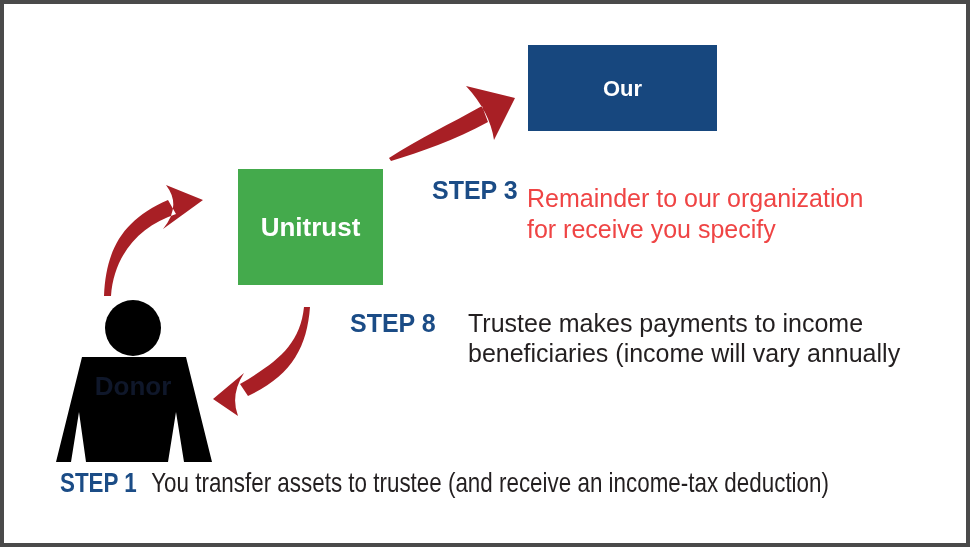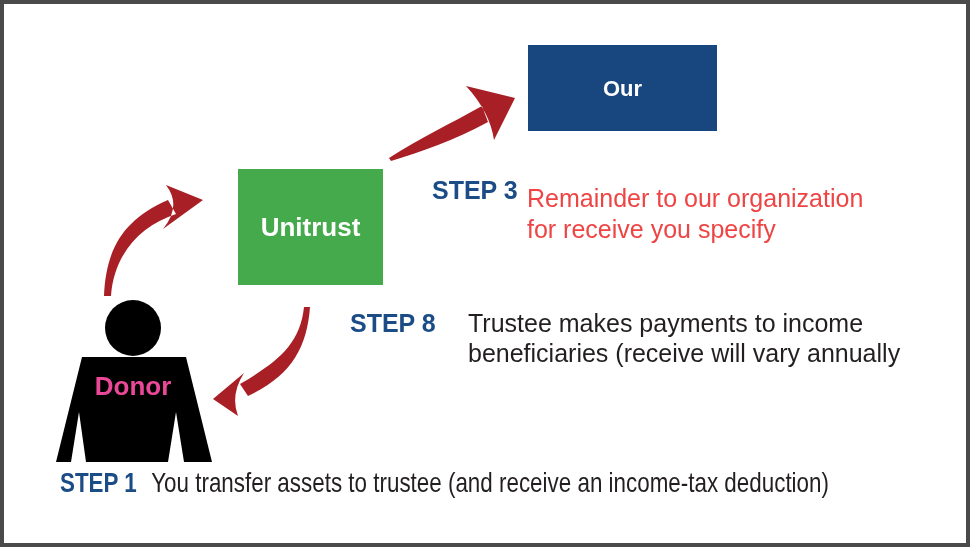--- a/index.html
+++ b/index.html
@@ -50,40 +50,40 @@
     <path d="M389,158 C420,138 450,124 482,106 L488,122 C455,140 420,152 391,161 Z
              M515,98 L466,86 Q490,112 494,140 Z" fill="#a81f25"></path>
     <path d="M310,307 C307,348 291,376 248,396 L240,384 C277,362 300,345 304,307 Z
              M213,399 L244,373 Q230,395 238,416 Z" fill="#a81f25"></path>
     <g>
       <circle cx="133" cy="328" r="28" fill="#000000"></circle>
       <polygon points="82,357 186,357 212,462 184,462 176,412 168,462 86,462 79,412 71,462 56,462" fill="#000000"></polygon>
     </g>
   </svg>
 
-  <div class="donor-label" style="color: #ec4899;">Donor</div>
+  <div class="donor-label" style="color: #0f172a;">Donor</div>
 
   <div class="box box-org" style="background-color: rgb(23, 71, 126);">
     <div>Our</div>
   </div>
 
   <div class="box box-unitrust" style="background-color: rgb(68, 170, 76);">
     <div>Unitrust</div>
   </div>
 
   <div class="step-label step3-label" style="color: rgb(27, 76, 134);">STEP 3</div>
   <div class="step-body step3-body" style="color: #ef4444;">
     <div>Remainder to our organization</div>
     <div>for receive you specify</div>
   </div>
 
   <div class="step-label step2-label" style="color: rgb(27, 76, 134);">STEP 8</div>
   <div class="step-body step2-body" style="color: rgb(35, 31, 32);">
     <div>Trustee makes payments to income</div>
-    <div>beneficiaries (receive will vary annually</div>
+    <div>beneficiaries (income will vary annually</div>
   </div>
 
   <div class="step1-row">
     <span class="lbl" style="color: rgb(27, 76, 134);">STEP 1</span><span class="txt" style="color: rgb(35, 31, 32);">You transfer assets to trustee (and receive an income-tax deduction)</span>
   </div>
 
   <div class="frame" style="border-color: rgb(74, 74, 74);"></div>
 </div>
 
 </body></html>

